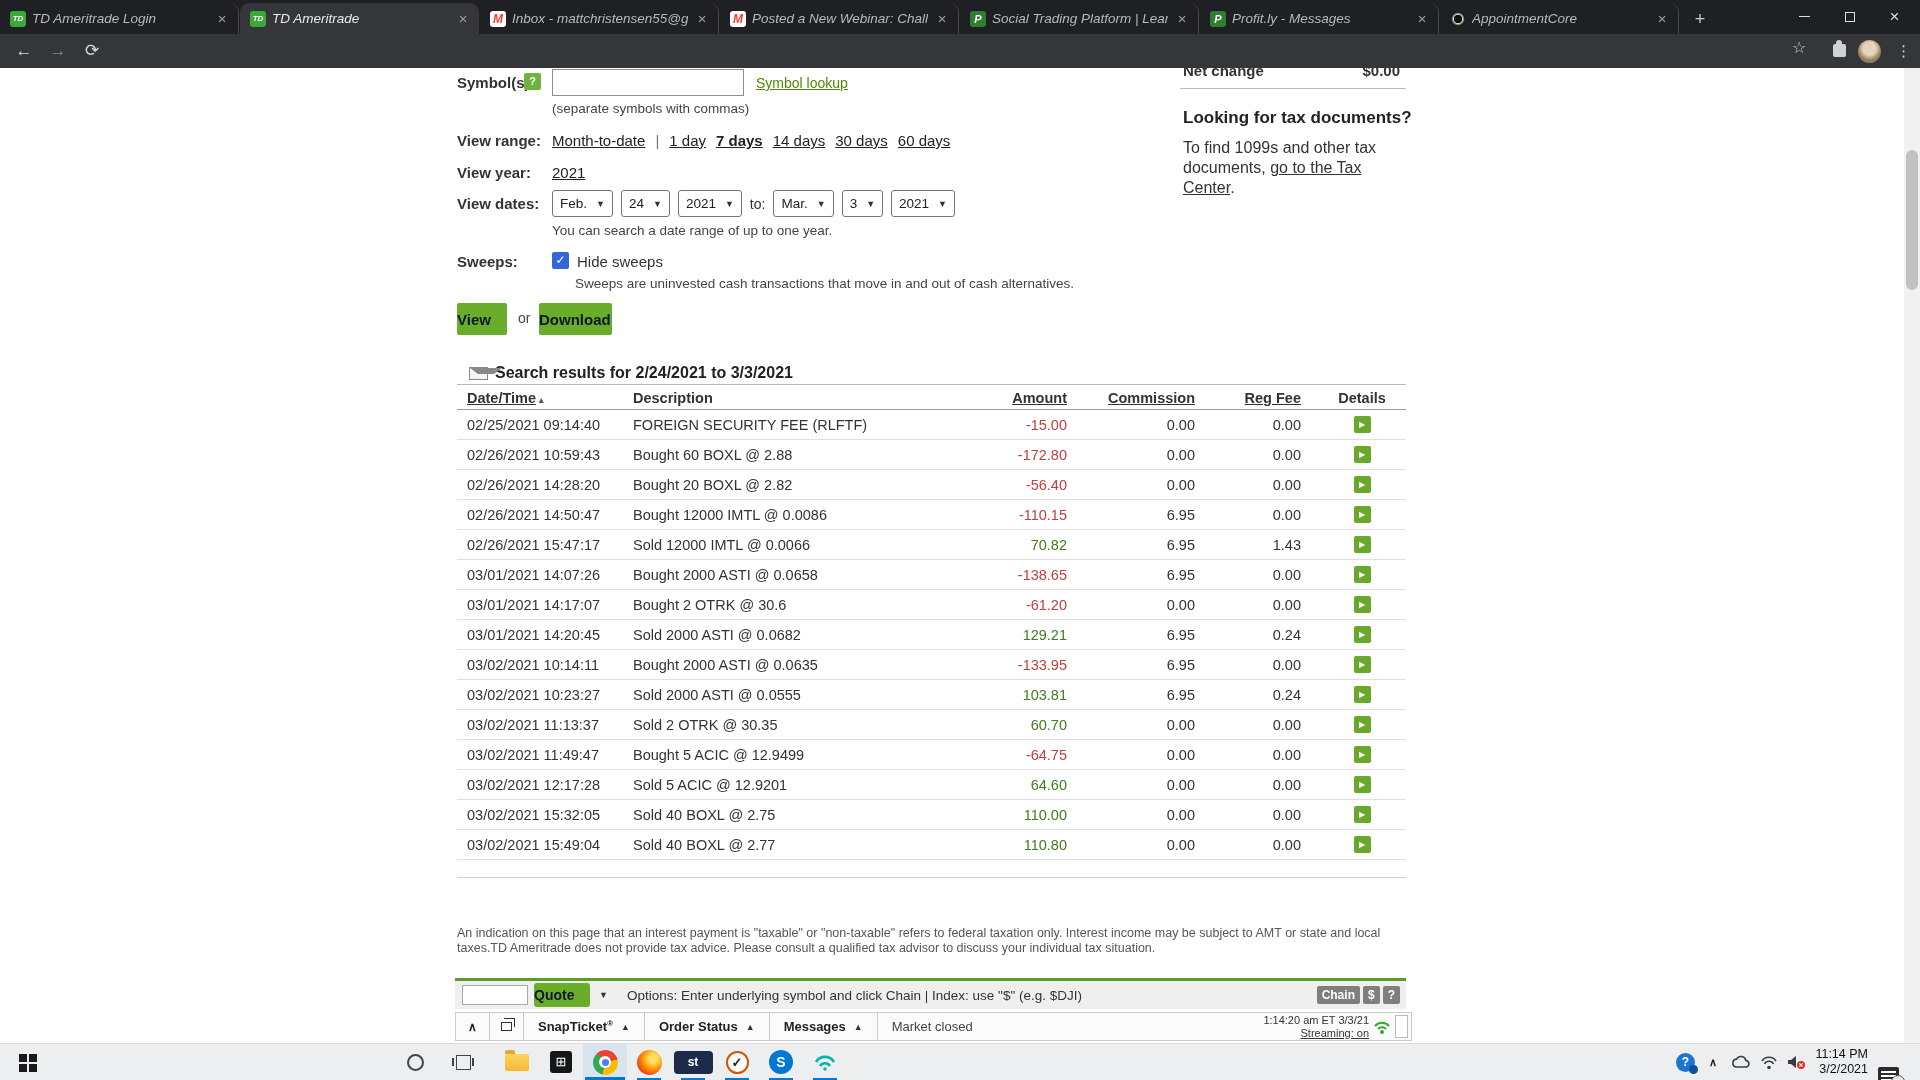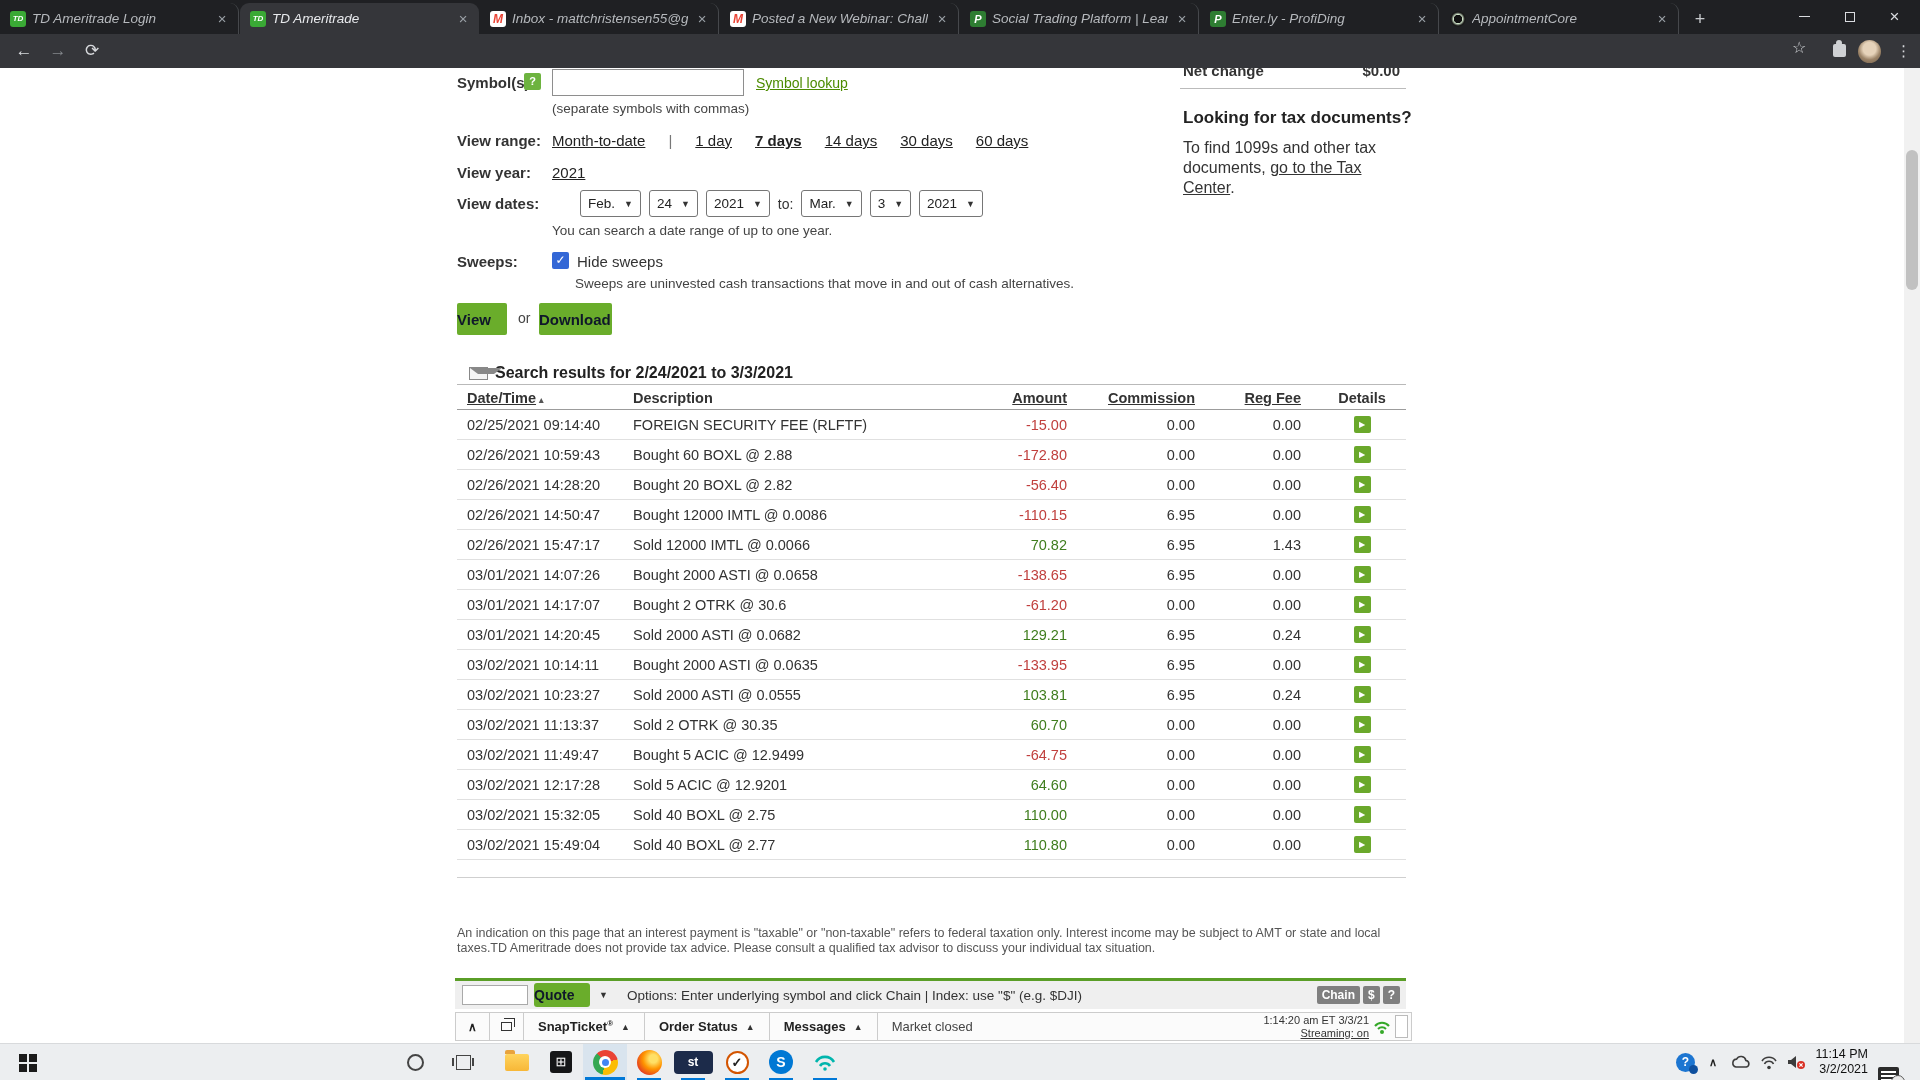--- a/index.html
+++ b/index.html
@@ -49,28 +49,28 @@
   #page { position:absolute; left:0; top:68px; width:1920px; height:975px; background:#fff; overflow:hidden;
     color:#333; font-size:15px; }
   .flabel { font-weight:bold; color:#333; white-space:nowrap; }
   #sym-label { left:457px; top:6px; }
   #sym-help { left:524px; top:5px; width:17px; height:17px; background:#6db33f; color:#fff; font-size:11px;
     font-weight:bold; text-align:center; line-height:17px; border-radius:2px; }
   #sym-input { left:552px; top:1px; width:192px; height:27px; border:1px solid #8e8e8e; background:#fff; }
   #sym-lookup { left:756px; top:7px; color:#4c8b00; text-decoration:underline; font-size:14px; }
   #sym-hint { left:552px; top:33px; font-size:13.5px; color:#444; }
   #range-label { left:457px; top:64px; }
-  #range-links { left:552px; top:64px; display:flex; gap:23px; align-items:center; }
+  #range-links { left:552px; top:64px; display:flex; gap:10px; align-items:center; }
   #range-links a { color:#222; text-decoration:underline; font-size:15px; white-space:nowrap; }
   #range-links a.active { font-weight:bold; }
   #range-links .sep { color:#777; text-decoration:none; }
   #year-label { left:457px; top:96px; }
   #year-link { left:552px; top:96px; color:#222; text-decoration:underline; }
   #dates-label { left:457px; top:127px; }
-  #dates-row { left:552px; top:122px; display:flex; gap:8px; align-items:center;margin-left:28px; }
+  #dates-row { left:552px; top:122px; display:flex; gap:8px; align-items:center; }
   .select { border:1px solid #767676; border-radius:3px; background:#fff; font-size:13.5px; color:#222;
     padding:4px 7px; height:27px; display:inline-flex; align-items:center; gap:9px; white-space:nowrap; }
   .select .car { font-size:9px; color:#333; }
   #to-label { font-size:14px; color:#333; }
   #dates-hint { left:552px; top:155px; font-size:13.5px; color:#444; }
   #sweeps-label { left:457px; top:185px; }
   #sweeps-cb { left:552px; top:184px; width:17px; height:17px; background:#3367d6; border-radius:2px;
     color:#fff; font-size:12px; text-align:center; line-height:17px; }
   #sweeps-cb-label { left:577px; top:185px; }
   #sweeps-note { left:575px; top:208px; font-size:13.5px; color:#444; }
@@ -231,21 +231,21 @@
         <span class="tab-title">Posted a New Webinar: Challeng</span>
         <span class="tab-close">×</span>
       </div>
       <div class="tab" style="left: 960px;">
         <span class="fav fav-profitly">P</span>
         <span class="tab-title">Social Trading Platform | Learn to</span>
         <span class="tab-close">×</span>
       </div>
       <div class="tab" style="left: 1200px;">
         <span class="fav fav-profitly">P</span>
-        <span class="tab-title">Enter.ly - ProfiDing</span>
+        <span class="tab-title">Profit.ly - Messages</span>
         <span class="tab-close">×</span>
       </div>
       <div class="tab" style="left: 1440px;">
         <span class="fav fav-appt"></span>
         <span class="tab-title">AppointmentCore</span>
         <span class="tab-close">×</span>
       </div>
     </div>
   <div id="newtab" class="abs">+</div>
   <div id="win-min" class="winctl abs">

